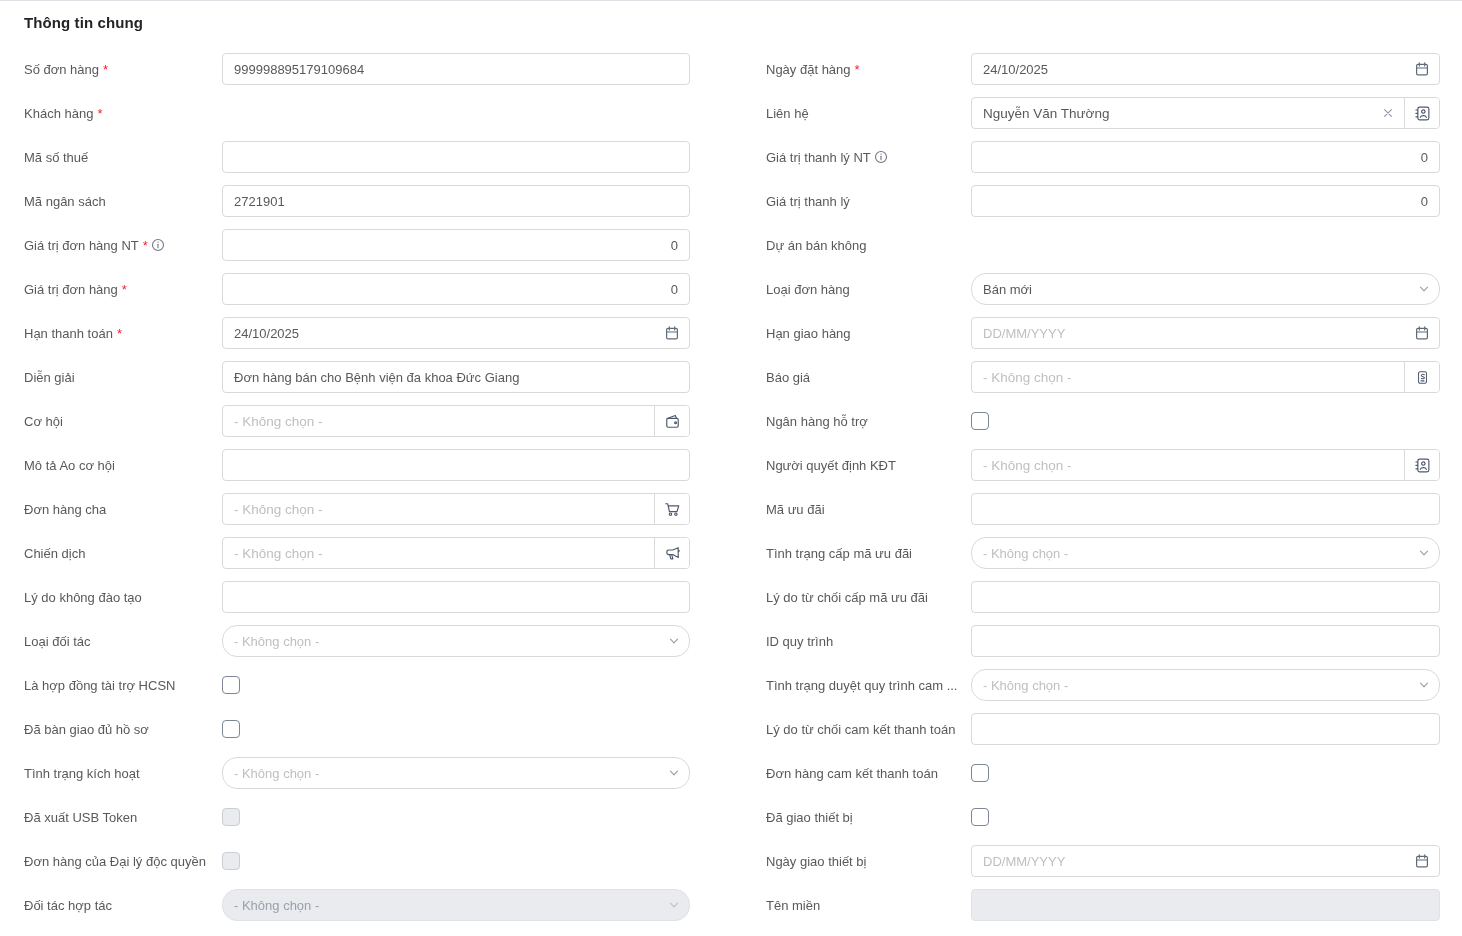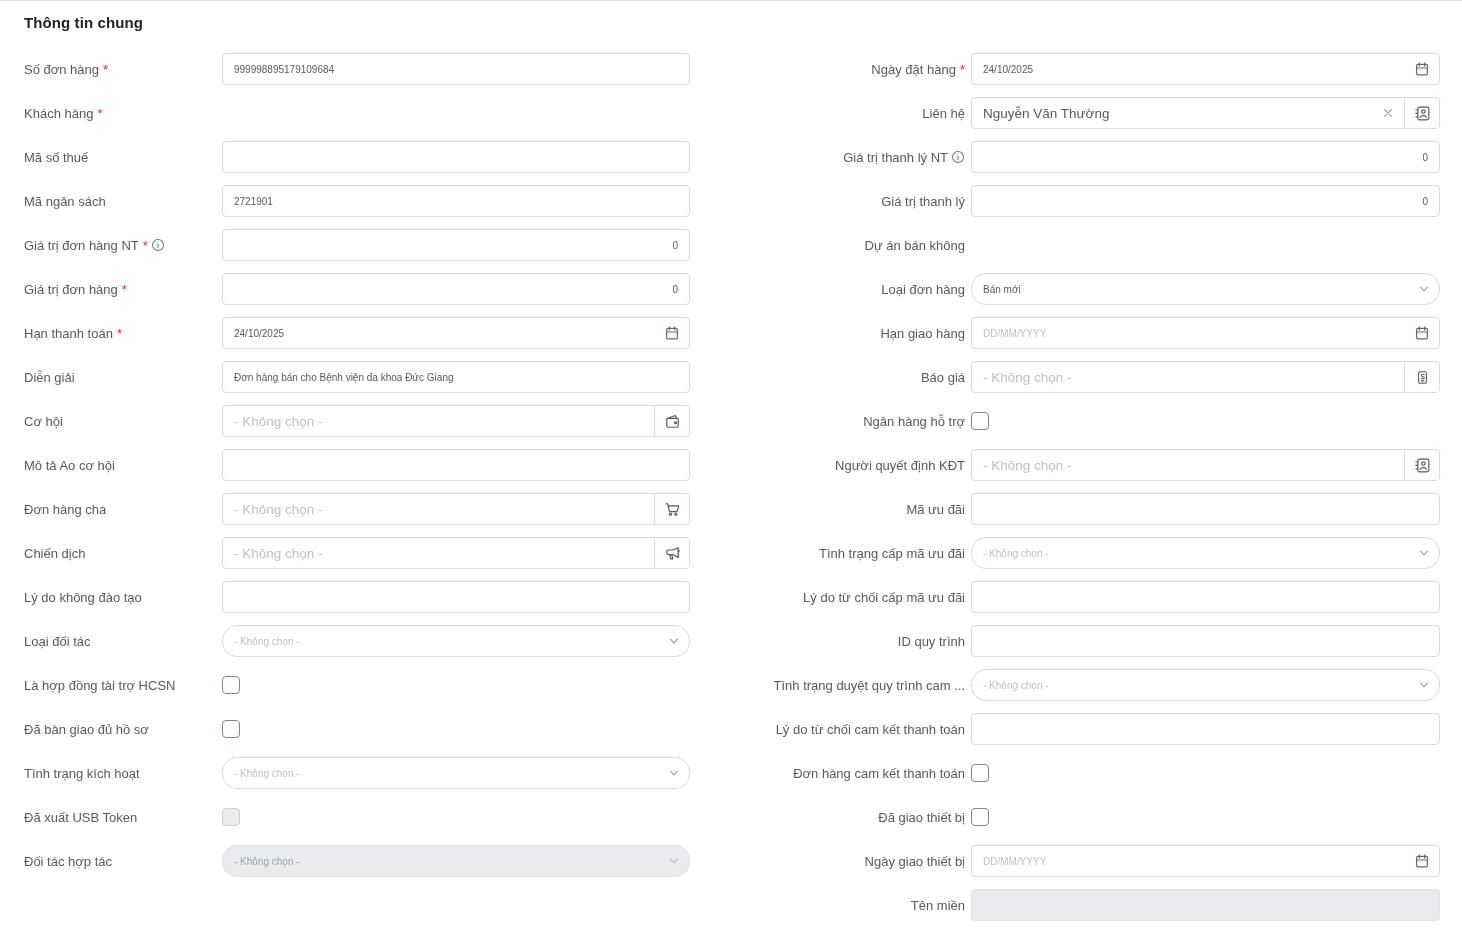--- a/index.html
+++ b/index.html
@@ -9,26 +9,26 @@
     font-family:"Liberation Sans","DejaVu Sans",sans-serif;
     color:#595959;
   }
   .panel { width:1462px; height:936px; border-top:1px solid #dde1e6; background:#fff; }
   .title { height:46px; padding:13px 0 0 24px; font-size:15px; font-weight:700; color:#222426; letter-spacing:.1px; }
   .form-grid { display:grid; grid-template-columns:731px 731px; }
   .row { height:44px; display:flex; align-items:center; }
   .col-l .row { padding:0 41px 0 24px; }
   .col-r .row { padding:0 22px 0 35px; }
   .lbl { flex:0 0 198px; max-width:198px; display:flex; align-items:center; font-size:13px; color:#595959; white-space:nowrap; overflow:hidden; padding-right:6px; }
-  .col-r .lbl { flex:0 0 205px; max-width:205px;justify-content:flex-end; }
+  .col-r .lbl { flex:0 0 205px; max-width:205px; }
   .req::after { content:"*"; color:#f5222d; margin-left:4px; }
   .info-ic { margin-left:3px; color:#6f7886; display:flex; flex:0 0 auto; }
   .ctl { flex:1; display:flex; align-items:center; position:relative; height:32px; min-width:0; }
 
-  .tin { width:100%; height:32px; border:1px solid #d9d9d9; border-radius:4px; padding:0 11px; font:inherit; font-size:10px; color:#595959; outline:none; background:#fff; }
+  .tin { width:100%; height:32px; border:1px solid #d9d9d9; border-radius:4px; padding:0 11px; font:inherit; font-size:13px; color:#595959; outline:none; background:#fff; }
   .tin::placeholder { color:#bfbfbf; opacity:1; }
   .tin.num { text-align:right; }
   .tin.date { padding-right:42px; }
   .tin.sel { padding-right:30px; cursor:pointer;border-radius:15px; }
   .tin.dis { background:#e9ebee; border-color:#dfe2e7; color:#9aa1ad; }
   .tin.dis::placeholder { color:#9aa1ad; }
 
   .icon-abs { position:absolute; right:10px; top:50%; transform:translateY(-50%); display:flex; color:#5f6b7a; pointer-events:auto; }
   .icon-abs.chev { color:#98a1b0; }
   .icon-abs.chev-dis { color:#bcc2cc; }
@@ -331,20 +331,28 @@
 
       <div class="row">
         <div class="lbl">
             <span>Đã xuất USB Token</span>
           </div>
         <div class="ctl">
             <span class="cb disabled"></span>
           </div>
       </div>
 
+      <div class="row">
+        <div class="lbl">
+            <span>Đơn hàng của Đại lý độc quyền</span>
+          </div>
+        <div class="ctl">
+            <span class="cb disabled"></span>
+          </div>
+      </div>
 
       <div class="row">
         <div class="lbl">
             <span>Đối tác hợp tác</span>
           </div>
         <div class="ctl">
           <input class="tin sel dis" readonly="" placeholder="- Không chọn -" style="">
           <span class="icon-abs chev-dis">
               <svg width="12" height="12">
                 <use href="#i-chev"></use>

